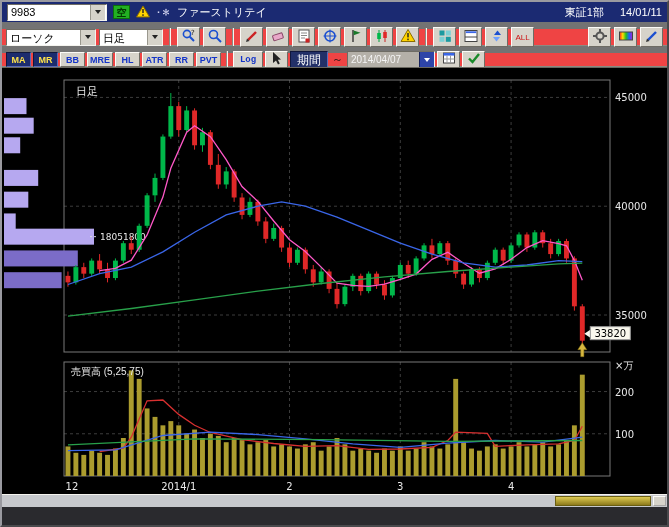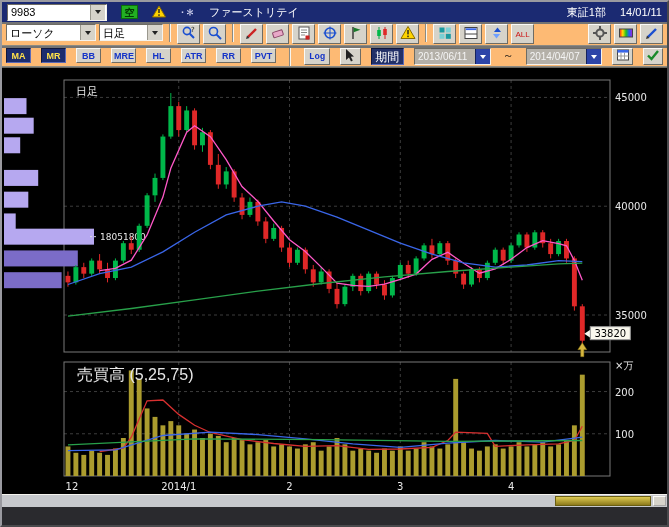--- a/index.html
+++ b/index.html
@@ -5,37 +5,37 @@
   *{margin:0;padding:0;box-sizing:border-box}
   html,body{width:669px;height:527px;background:#666;font-family:"Liberation Sans","DejaVu Sans",sans-serif}
   .window{position:relative;width:669px;height:527px;background:#2a2a2e;border:2px outset #9a9aa0;overflow:hidden;user-select:none}
   
   .titlebar{height:18px;background:linear-gradient(#52525c,#1d1d22);display:flex;align-items:center;padding:0 3px;gap:4px}
   .appicon{width:14px;height:14px;flex:0 0 auto}
   .title{color:#fff;font-size:11px;font-weight:bold;white-space:nowrap}
   .hot{margin-left:auto;width:38px;height:13px;background:linear-gradient(90deg,#ff2a2a,#d400aa);border:1px outset #ff9090;color:#ffe000;font-size:9px;font-weight:bold;font-style:italic;text-align:center;line-height:11px;letter-spacing:1px}
   .winbtn{width:16px;height:13px;background:#d6d3ca;border:1px outset #fbfaf6;color:#000;font-size:9px;line-height:10px;text-align:center;margin-left:2px;cursor:default}
   
-  .symbolbar{height:20px;background:#1b2a72;display:flex;align-items:center;padding:0 5px;gap:14px;color:#fff;font-size:11px}
+  .symbolbar{height:20px;background:#1b2a72;display:flex;align-items:center;padding:0 5px;gap:6px;color:#fff;font-size:11px}
   .combo{display:flex;height:17px;background:#fff;border:1px solid;border-color:#6e6c64 #f4f3ee #f4f3ee #6e6c64;align-items:stretch}
   .combo-text{flex:1;font-size:11px;color:#000;padding:1px 3px;white-space:nowrap;overflow:hidden}
   .dd{width:15px;background:#d6d3ca;border-left:1px solid #9a988e;display:flex;align-items:center;justify-content:center}
   .dd.blue{background:#2d44a8;border-left:1px solid #16225c}
   .tri{width:0;height:0;border-left:3px solid transparent;border-right:3px solid transparent;border-top:4px solid #222}
   .dd.blue .tri{border-top-color:#fff}
   .ticker{width:100px}
   .ticker-input{width:82px;border:none;outline:none;font-size:11px;padding:0 3px;font-family:inherit}
   .badge-short{width:17px;height:14px;background:#22b022;border:1px solid #0c6e0c;color:#063;color:#033a03;font-size:10px;font-weight:bold;text-align:center;line-height:13px}
   .prefix{font-size:10px;color:#e8e8ff}
   .spacer{flex:1}
-  .mkt{}
+  .mkt{margin-right:10px}
   
-  .toolbar{background:#fdba74;display:flex;align-items:flex-start;padding:0 4px;gap:3px;border-top:2px solid #737373;border-bottom:1px solid #8c8a82}
+  .toolbar{background:#ef4444;display:flex;align-items:center;padding:0 4px;gap:3px;border-top:7px solid #737373;border-bottom:1px solid #8c8a82}
   .row3{height:24px}
-  .row4{height:21px;gap:10px}
+  .row4{height:21px;gap:2px}
   .w90{width:90px}.w64{width:64px}
   .tb{width:23px;height:20px;background:#d6d3ca;border:1px solid;border-color:#fbfaf6 #6e6c64 #6e6c64 #fbfaf6;display:flex;align-items:center;justify-content:center;padding:0;cursor:default}
   .row4 .tb{height:17px}
   .sep{width:2px;height:18px;border-left:1px solid #8c8a82;border-right:1px solid #f6f5f0;margin:0 3px}
   .all-btn{font-size:8px;font-weight:normal;color:#cc1414;font-family:inherit}
   .rightgroup{margin-left:auto;display:flex;gap:3px}
   .ind{min-width:25px;height:15px;font-size:9px;font-weight:bold;color:#1434c8;background:#d6d3ca;border:1px solid;border-color:#fbfaf6 #6e6c64 #6e6c64 #fbfaf6;padding:0 2px;font-family:inherit;cursor:default}
   .ind.active{background:#1c2c6e;color:#ffe24a;border-color:#10173c #5a6ab8 #5a6ab8 #10173c}
   .log-btn{width:30px;height:17px;font-size:9px;font-weight:bold;color:#1434c8;background:#d6d3ca;border:1px solid;border-color:#fbfaf6 #6e6c64 #6e6c64 #fbfaf6;font-family:Liberation Mono, monospace}
   .period-btn{width:38px;height:17px;font-size:12px;color:#fff;background:#223068;border:1px solid;border-color:#10173c #5a6ab8 #5a6ab8 #10173c;font-family:inherit}
@@ -221,26 +221,20 @@
     <button class="ind">RR</button>
     <button class="ind">PVT</button>
     <span class="sep"></span>
     <button class="log-btn">Log</button>
     <button class="tb">
       <span><svg width="16" height="16" viewBox="0 0 16 16">
             <polygon points="4,2 4,13 7,10.5 9,14.5 10.8,13.6 8.8,9.8 12,9.5" fill="#222"></polygon>
           </svg></span>
     </button>
     <button class="period-btn">期間</button>
-    <div class="datecombo">
-      <span class="datetext">2013/06/11</span>
-      <span class="dd blue">
-          <span class="tri"></span>
-        </span>
-    </div>
     <span class="tilde">～</span>
     <div class="datecombo">
       <span class="datetext">2014/04/07</span>
       <span class="dd blue">
           <span class="tri"></span>
         </span>
     </div>
     <button class="tb">
       <span><svg width="16" height="16" viewBox="0 0 16 16">
             <rect x="2.5" y="3" width="11" height="10" fill="#fff" stroke="#444"></rect>
@@ -499,21 +493,21 @@
         <polyline points="66.0,248.1 129.3,240.5 192.6,231.8 255.9,223.1 319.2,215.5 382.5,208.9 445.8,203.5 509.1,199.1 556.6,195.9 580.3,195.2" fill="none" stroke="#28a04a" stroke-width="1.3"></polyline>
         <polyline points="97.6,383.5 121.3,380.1 129.3,369.2 145.1,332.8 160.9,332.0 176.7,346.4 192.6,357.3 208.4,364.5 240.0,371.7 271.7,375.5 303.3,378.4 335.0,377.6 366.7,381.4 398.3,381.0 430.0,379.3 445.8,372.5 453.7,364.1 485.3,365.4 493.3,378.4 524.9,376.8 556.6,375.9 572.4,372.5 580.3,358.2" fill="none" stroke="#d83030" stroke-width="1.3"></polyline>
         <polyline points="66.0,382.7 113.4,381.8 160.9,367.5 208.4,364.1 255.9,366.6 303.3,370.8 350.8,375.9 398.3,379.3 445.8,375.1 493.3,372.5 540.7,374.2 580.3,369.2" fill="none" stroke="#3a66e8" stroke-width="1.3"></polyline>
         <polyline points="66.0,376.8 192.6,370.8 319.2,371.7 445.8,373.4 580.3,372.5" fill="none" stroke="#28a04a" stroke-width="1.3"></polyline>
         <polygon points="582.3043478260869,265.6848 588.3043478260869,261.6848 588.3043478260869,269.6848" fill="#f8f8f0"></polygon>
         <rect x="588.3043478260869" y="258.6848" width="40" height="13" fill="#faf8ee" stroke="#999"></rect>
         <text x="608.3043478260869" y="268.6848" fill="#000" font-size="10" font-family="&quot;DejaVu Sans&quot;,sans-serif" text-anchor="middle">33820</text>
         <polygon points="580.3043478260869,274.6848 575.8043478260869,281.6848 578.7043478260869,281.6848 578.7043478260869,288.6848 581.9043478260869,288.6848 581.9043478260869,281.6848 584.8043478260869,281.6848" fill="#d8b840" stroke="#806c10" stroke-width="0.5"></polygon>
       </svg>
     <div class="pane-label" style="left:74px;top:16px">日足</div>
-    <div class="pane-label" style="left:75px;top:297px;font-size:16px">売買高 (5,25,75)</div>
+    <div class="pane-label" style="left:69px;top:297px;font-size:10px">売買高 (5,25,75)</div>
   </div>
 
   <div class="hscroll">
     <div class="hthumb"></div>
     <div class="corner"></div>
   </div>
 
 </div>
 
 </body></html>

